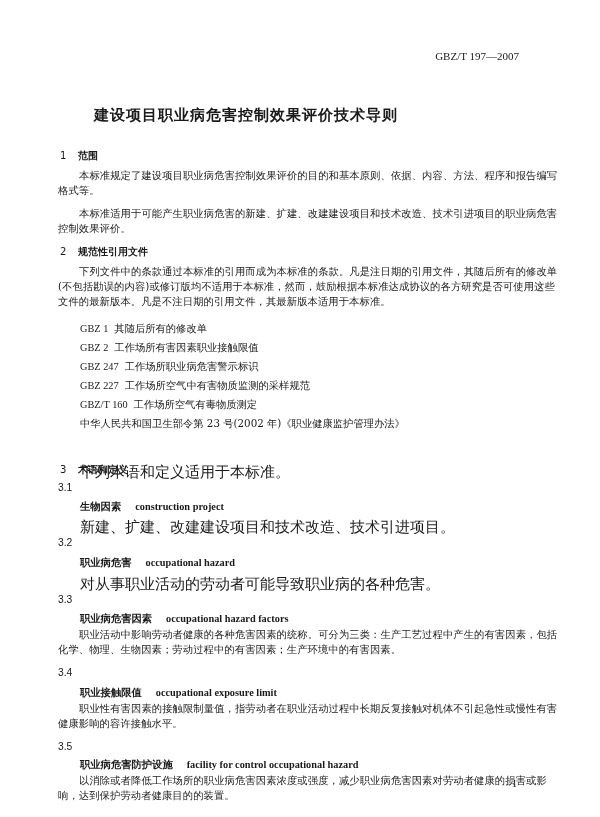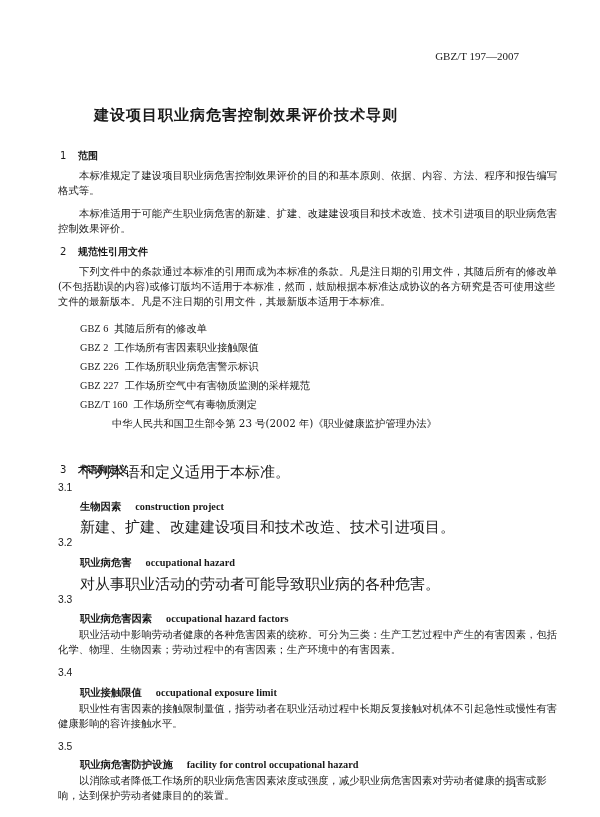--- a/index.html
+++ b/index.html
@@ -34,35 +34,35 @@
   </div>
   <div class="abs para" style="top:168px;">本标准规定了建设项目职业病危害控制效果评价的目的和基本原则、依据、内容、方法、程序和报告编写格式等。</div>
   <div class="abs para" style="top:206px;">本标准适用于可能产生职业病危害的新建、扩建、改建建设项目和技术改造、技术引进项目的职业病危害控制效果评价。</div>
 
   <div class="abs sec-head" style="top:245px;">
     <span class="num">2</span><span>规范性引用文件</span>
   </div>
   <div class="abs para" style="top:264px;">下列文件中的条款通过本标准的引用而成为本标准的条款。凡是注日期的引用文件，其随后所有的修改单(不包括勘误的内容)或修订版均不适用于本标准，然而，鼓励根据本标准达成协议的各方研究是否可使用这些文件的最新版本。凡是不注日期的引用文件，其最新版本适用于本标准。</div>
 
   <div class="abs ref" style="top:322px;">
-    <span class="code">GBZ 6</span><span>其随后所有的修改单</span>
+    <span class="code">GBZ 1</span><span>其随后所有的修改单</span>
   </div>
   <div class="abs ref" style="top:341px;">
     <span class="code">GBZ 2</span><span>工作场所有害因素职业接触限值</span>
   </div>
   <div class="abs ref" style="top:360px;">
-    <span class="code">GBZ 226</span><span>工作场所职业病危害警示标识</span>
+    <span class="code">GBZ 247</span><span>工作场所职业病危害警示标识</span>
   </div>
   <div class="abs ref" style="top:379px;">
     <span class="code">GBZ 227</span><span>工作场所空气中有害物质监测的采样规范</span>
   </div>
   <div class="abs ref" style="top:398px;">
     <span class="code">GBZ/T 160</span><span>工作场所空气有毒物质测定</span>
   </div>
-  <div class="abs ref" style="top:417px;margin-left:32px;">
+  <div class="abs ref" style="top:417px;">
     <span>中华人民共和国卫生部令第 23 号(2002 年)《职业健康监护管理办法》</span>
   </div>
 
   <div class="abs sec-head" style="top:443px;margin-top:20px;">
     <span class="num">3</span><span>术语和定义</span>
   </div>
   <div class="abs def" style="top:463px;">下列术语和定义适用于本标准。</div>
 
   <div class="abs clause" style="top:482px;">3.1</div>
   <div class="abs term" style="top:500px;">

